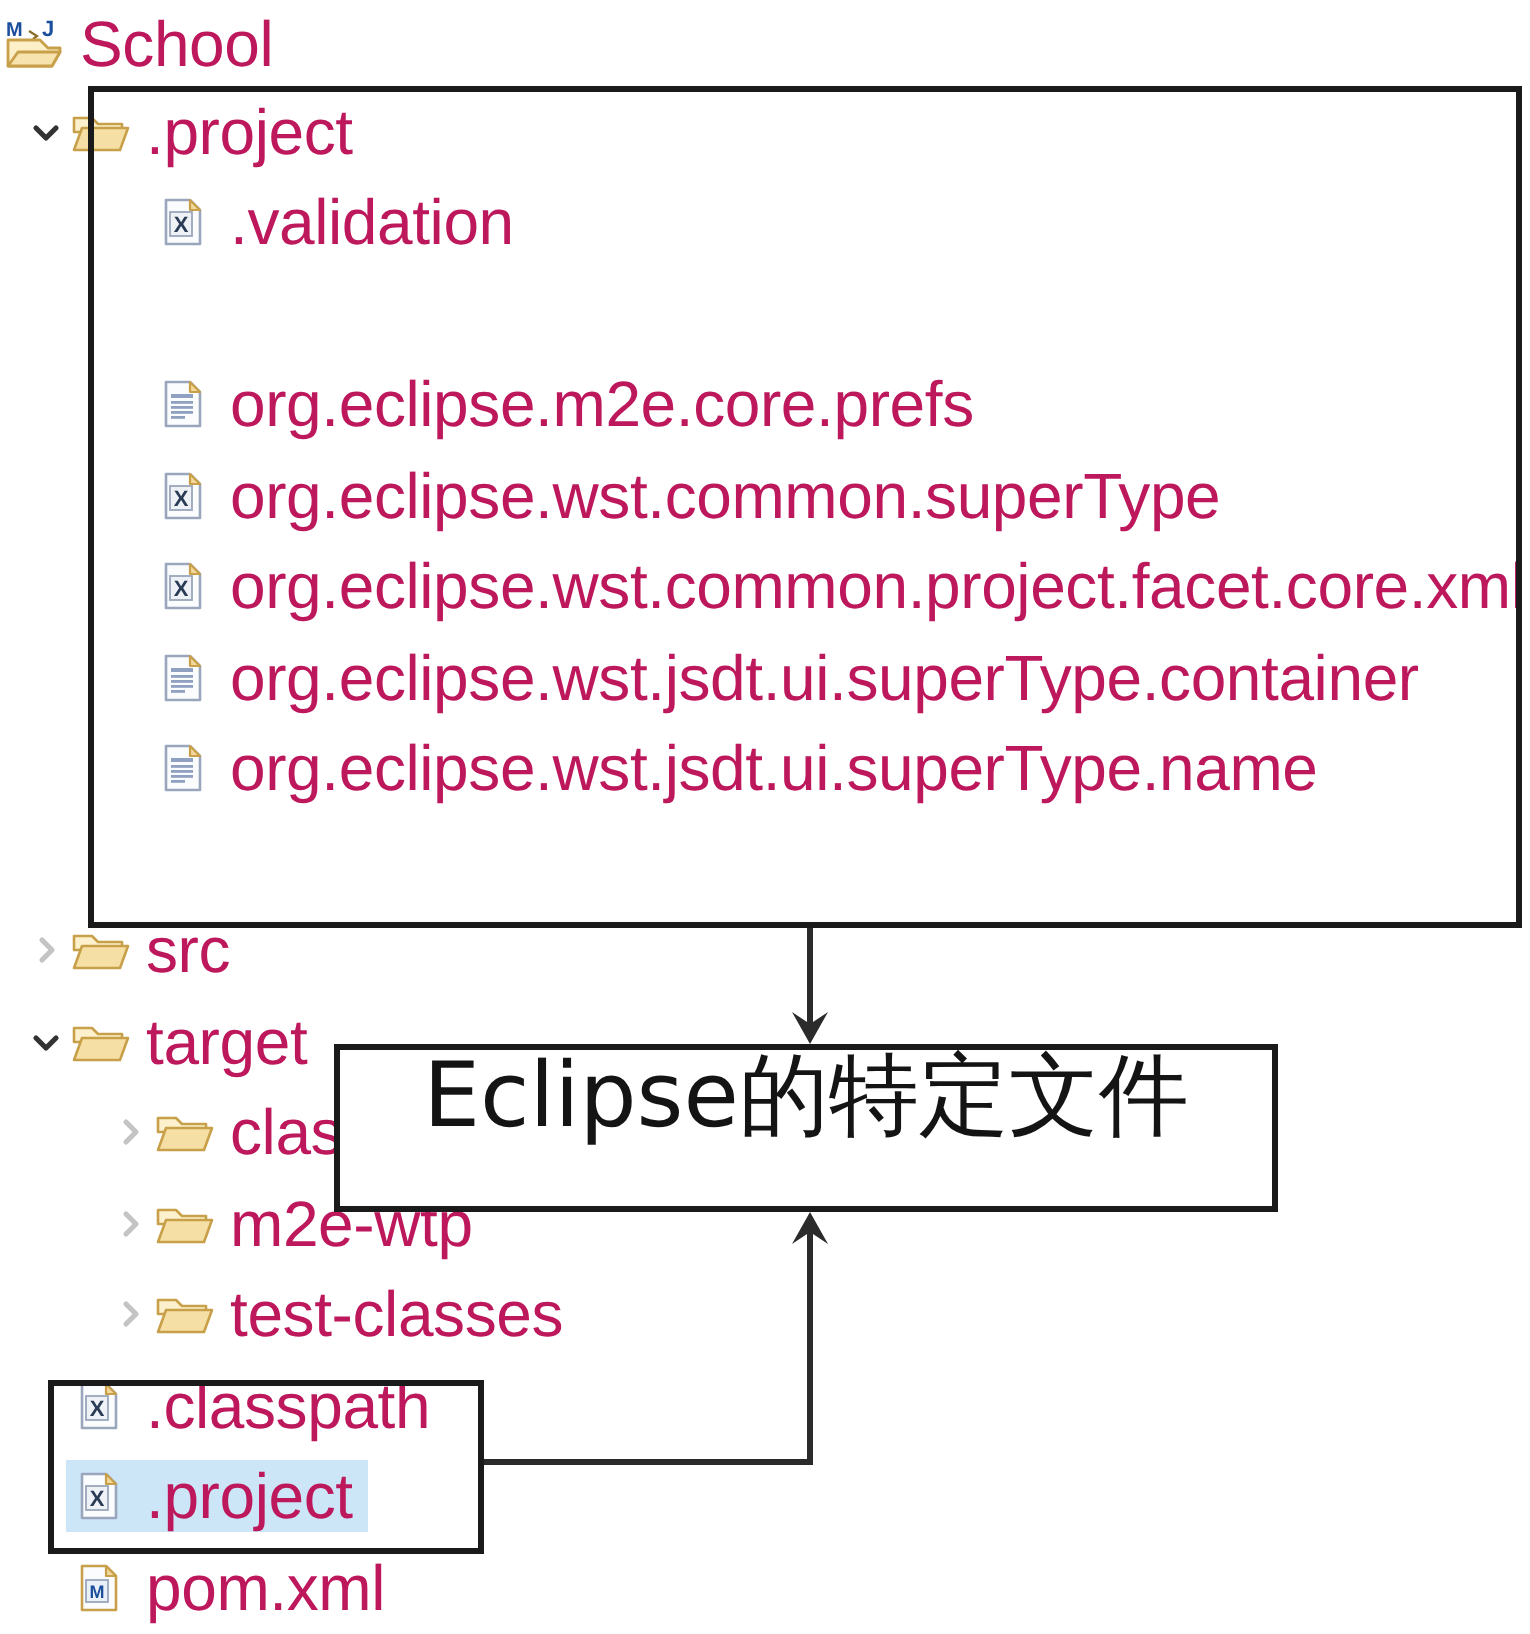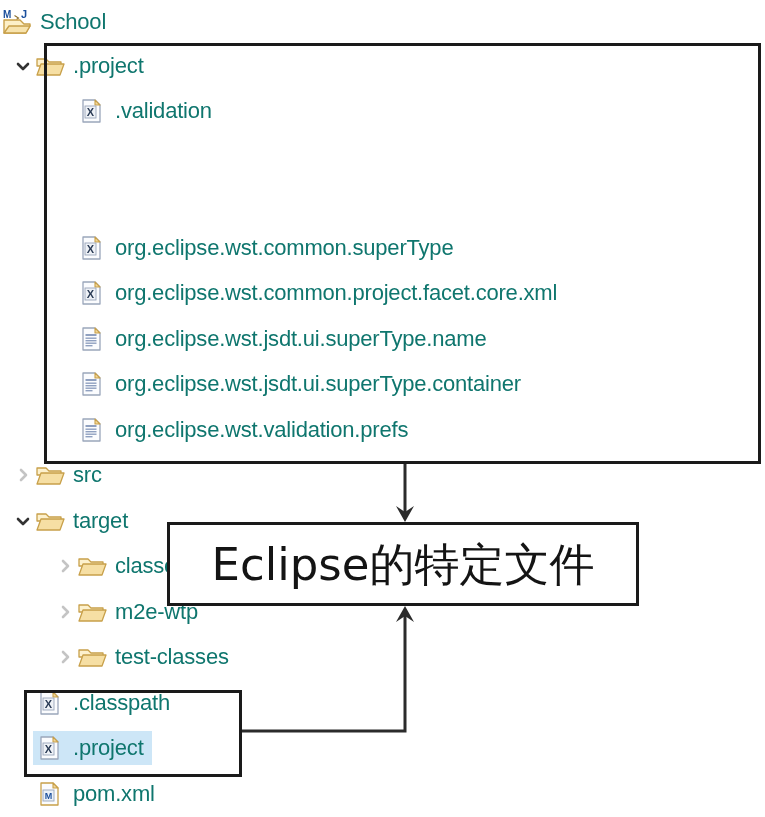--- a/index.html
+++ b/index.html
@@ -39,22 +39,22 @@
   .twisty svg { display: block; }
   .icon-wrap {
     flex: 0 0 auto;
     display: flex;
     align-items: center;
     justify-content: center;
     width: 30px;
     height: 30px;
   }
   .label {
-    font-size: 22px;
-    color: #0f766e;
+    font-size: 32px;
+    color: #be185d;
     letter-spacing: -0.2px;
     padding-left: 8px;
     line-height: 1;
     text-align: center;
   }
   .sel-wrap {
     display: flex;
     align-items: center;
     padding: 2px 8px 2px 2px;
   }
@@ -88,21 +88,20 @@
   #annotation-box {
     position: absolute;
     left: 167px;
     top: 522px;
     width: 472px;
     height: 84px;
     border: 3px solid #1a1a1a;
     background: #ffffff;
     box-sizing: border-box;
     display: flex;
-    align-items: center;
     justify-content: center;
   }
   #annotation-text {
     font-size: 45px;
     color: #141414;
     line-height: 1;
     letter-spacing: 0px;
     white-space: nowrap;
     font-family: "DejaVu Sans", "Liberation Sans", sans-serif;
   }
@@ -169,67 +168,63 @@
           <div class="label">.validation</div>
         </div>
       </div>
       <div class="row">
         <div style="flex: 0 0 55px; height: 1px;"></div>
         <div class="twisty"></div>
       </div>
       <div class="row">
         <div style="flex: 0 0 55px; height: 1px;"></div>
         <div class="twisty"></div>
-      </div>
-      <div class="row">
-        <div style="flex: 0 0 55px; height: 1px;"></div>
-        <div class="twisty"></div>
-        <div class="sel-wrap">
-          <div class="icon-wrap">
-            <svg width="30" height="30" viewBox="0 0 30 30">
-              <path d="M6 4 L18 4 L23 9 L23 26 L6 26 Z" fill="#fbfcfe" stroke="#9aa6bb" stroke-width="1.3" stroke-linejoin="round"></path>
-              <path d="M18 4 L23 9 L18 9 Z" fill="#f2d89a" stroke="#c8a04a" stroke-width="1.1" stroke-linejoin="round"></path>
-              <rect x="8" y="10" width="11" height="12" fill="#eef1f6" stroke="#9aa6bb" stroke-width="0.9"></rect>
-              <text x="13.5" y="20" text-anchor="middle" font-family="Liberation Sans, sans-serif" font-size="11" font-weight="bold" fill="#2a3b55">X</text>
-            </svg>
-          </div>
-          <div class="label">org.eclipse.wst.common.superType</div>
-        </div>
-      </div>
-      <div class="row">
-        <div style="flex: 0 0 55px; height: 1px;"></div>
-        <div class="twisty"></div>
-        <div class="sel-wrap">
-          <div class="icon-wrap">
-            <svg width="30" height="30" viewBox="0 0 30 30">
-              <path d="M6 4 L18 4 L23 9 L23 26 L6 26 Z" fill="#fbfcfe" stroke="#9aa6bb" stroke-width="1.3" stroke-linejoin="round"></path>
-              <path d="M18 4 L23 9 L18 9 Z" fill="#f2d89a" stroke="#c8a04a" stroke-width="1.1" stroke-linejoin="round"></path>
-              <rect x="8" y="10" width="11" height="12" fill="#eef1f6" stroke="#9aa6bb" stroke-width="0.9"></rect>
-              <text x="13.5" y="20" text-anchor="middle" font-family="Liberation Sans, sans-serif" font-size="11" font-weight="bold" fill="#2a3b55">X</text>
-            </svg>
-          </div>
-          <div class="label">org.eclipse.wst.common.project.facet.core.xml</div>
-        </div>
-      </div>
-      <div class="row">
-        <div style="flex: 0 0 55px; height: 1px;"></div>
-        <div class="twisty"></div>
         <div class="sel-wrap">
           <div class="icon-wrap">
             <svg width="30" height="30" viewBox="0 0 30 30">
               <path d="M6 4 L18 4 L23 9 L23 26 L6 26 Z" fill="#fbfcfe" stroke="#9aa6bb" stroke-width="1.3" stroke-linejoin="round"></path>
               <path d="M18 4 L23 9 L18 9 Z" fill="#f2d89a" stroke="#c8a04a" stroke-width="1.1" stroke-linejoin="round"></path>
               <rect x="8.5" y="10" width="11" height="2" fill="#8fa0c0"></rect>
               <rect x="8.5" y="13.5" width="11" height="1.4" fill="#8fa0c0"></rect>
               <rect x="8.5" y="16" width="11" height="1.4" fill="#8fa0c0"></rect>
               <rect x="8.5" y="18.5" width="11" height="1.4" fill="#8fa0c0"></rect>
               <rect x="8.5" y="21" width="7" height="1.4" fill="#8fa0c0"></rect>
             </svg>
           </div>
-          <div class="label">org.eclipse.wst.jsdt.ui.superType.name</div>
+          <div class="label">org.eclipse.m2e.core.prefs</div>
+        </div>
+      </div>
+      <div class="row">
+        <div style="flex: 0 0 55px; height: 1px;"></div>
+        <div class="twisty"></div>
+        <div class="sel-wrap">
+          <div class="icon-wrap">
+            <svg width="30" height="30" viewBox="0 0 30 30">
+              <path d="M6 4 L18 4 L23 9 L23 26 L6 26 Z" fill="#fbfcfe" stroke="#9aa6bb" stroke-width="1.3" stroke-linejoin="round"></path>
+              <path d="M18 4 L23 9 L18 9 Z" fill="#f2d89a" stroke="#c8a04a" stroke-width="1.1" stroke-linejoin="round"></path>
+              <rect x="8" y="10" width="11" height="12" fill="#eef1f6" stroke="#9aa6bb" stroke-width="0.9"></rect>
+              <text x="13.5" y="20" text-anchor="middle" font-family="Liberation Sans, sans-serif" font-size="11" font-weight="bold" fill="#2a3b55">X</text>
+            </svg>
+          </div>
+          <div class="label">org.eclipse.wst.common.superType</div>
+        </div>
+      </div>
+      <div class="row">
+        <div style="flex: 0 0 55px; height: 1px;"></div>
+        <div class="twisty"></div>
+        <div class="sel-wrap">
+          <div class="icon-wrap">
+            <svg width="30" height="30" viewBox="0 0 30 30">
+              <path d="M6 4 L18 4 L23 9 L23 26 L6 26 Z" fill="#fbfcfe" stroke="#9aa6bb" stroke-width="1.3" stroke-linejoin="round"></path>
+              <path d="M18 4 L23 9 L18 9 Z" fill="#f2d89a" stroke="#c8a04a" stroke-width="1.1" stroke-linejoin="round"></path>
+              <rect x="8" y="10" width="11" height="12" fill="#eef1f6" stroke="#9aa6bb" stroke-width="0.9"></rect>
+              <text x="13.5" y="20" text-anchor="middle" font-family="Liberation Sans, sans-serif" font-size="11" font-weight="bold" fill="#2a3b55">X</text>
+            </svg>
+          </div>
+          <div class="label">org.eclipse.wst.common.project.facet.core.xml</div>
         </div>
       </div>
       <div class="row">
         <div style="flex: 0 0 55px; height: 1px;"></div>
         <div class="twisty"></div>
         <div class="sel-wrap">
           <div class="icon-wrap">
             <svg width="30" height="30" viewBox="0 0 30 30">
               <path d="M6 4 L18 4 L23 9 L23 26 L6 26 Z" fill="#fbfcfe" stroke="#9aa6bb" stroke-width="1.3" stroke-linejoin="round"></path>
               <path d="M18 4 L23 9 L18 9 Z" fill="#f2d89a" stroke="#c8a04a" stroke-width="1.1" stroke-linejoin="round"></path>
@@ -251,22 +246,26 @@
             <svg width="30" height="30" viewBox="0 0 30 30">
               <path d="M6 4 L18 4 L23 9 L23 26 L6 26 Z" fill="#fbfcfe" stroke="#9aa6bb" stroke-width="1.3" stroke-linejoin="round"></path>
               <path d="M18 4 L23 9 L18 9 Z" fill="#f2d89a" stroke="#c8a04a" stroke-width="1.1" stroke-linejoin="round"></path>
               <rect x="8.5" y="10" width="11" height="2" fill="#8fa0c0"></rect>
               <rect x="8.5" y="13.5" width="11" height="1.4" fill="#8fa0c0"></rect>
               <rect x="8.5" y="16" width="11" height="1.4" fill="#8fa0c0"></rect>
               <rect x="8.5" y="18.5" width="11" height="1.4" fill="#8fa0c0"></rect>
               <rect x="8.5" y="21" width="7" height="1.4" fill="#8fa0c0"></rect>
             </svg>
           </div>
-          <div class="label">org.eclipse.wst.validation.prefs</div>
-        </div>
+          <div class="label">org.eclipse.wst.jsdt.ui.superType.name</div>
+        </div>
+      </div>
+      <div class="row">
+        <div style="flex: 0 0 55px; height: 1px;"></div>
+        <div class="twisty"></div>
       </div>
       <div class="row">
         <div style="flex: 0 0 13px; height: 1px;"></div>
         <div class="twisty">
           <svg width="20" height="20" viewBox="0 0 20 20">
             <path d="M8 5 L13 10 L8 15" fill="none" stroke="#c4c4c4" stroke-width="2.6" stroke-linecap="round" stroke-linejoin="round"></path>
           </svg>
         </div>
         <div class="sel-wrap">
           <div class="icon-wrap">

